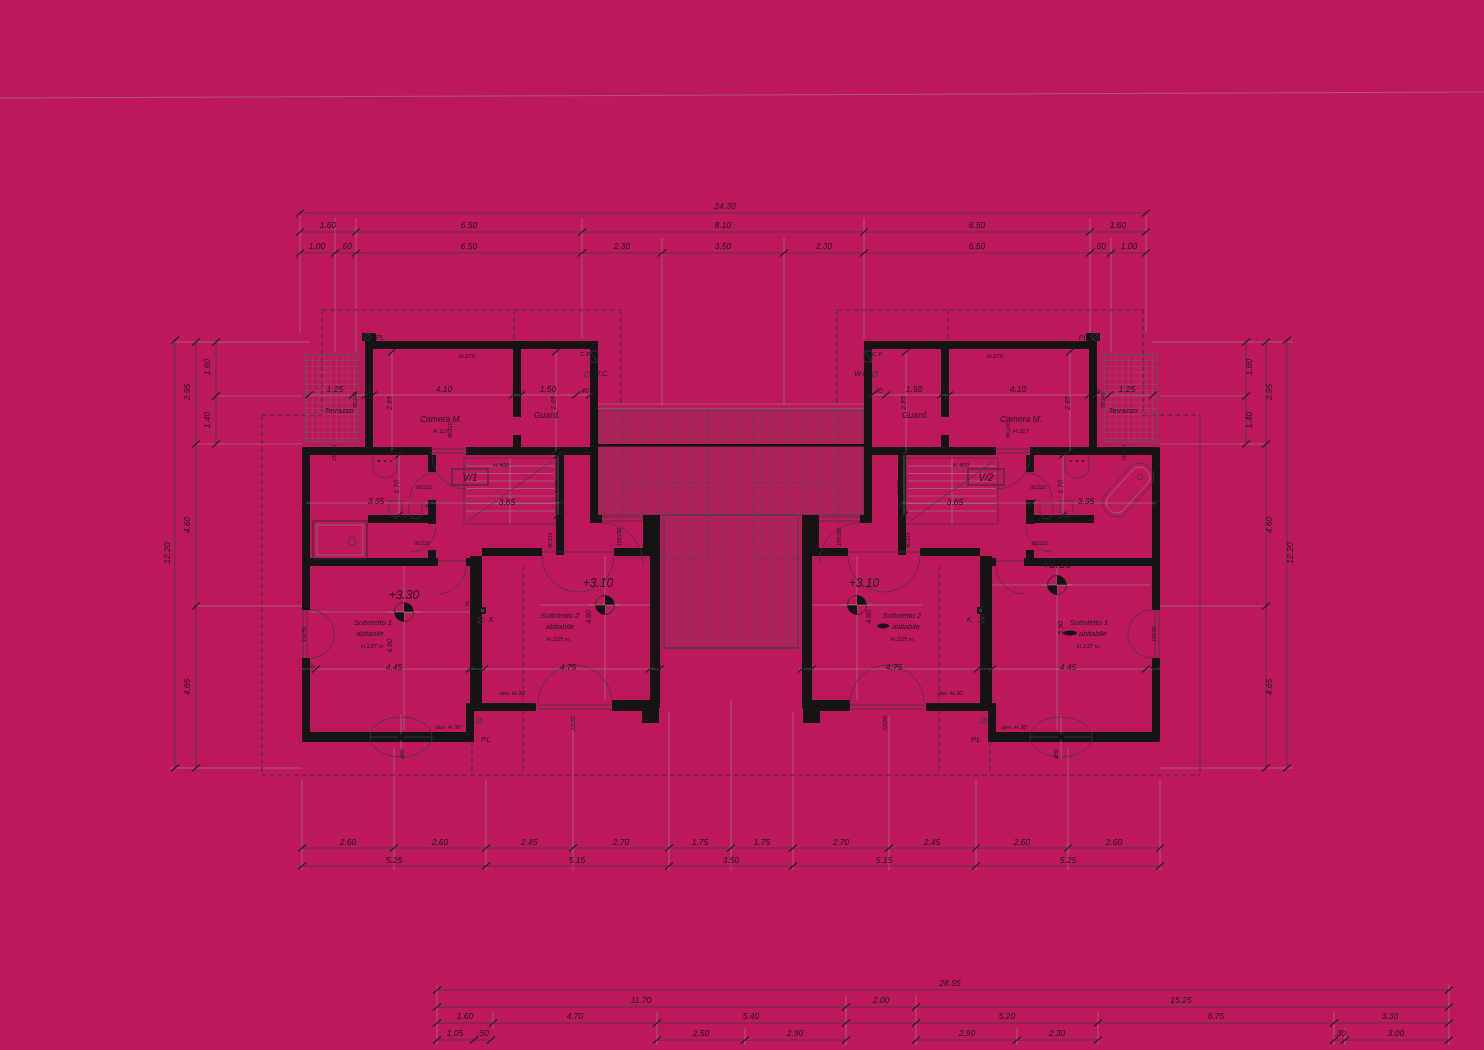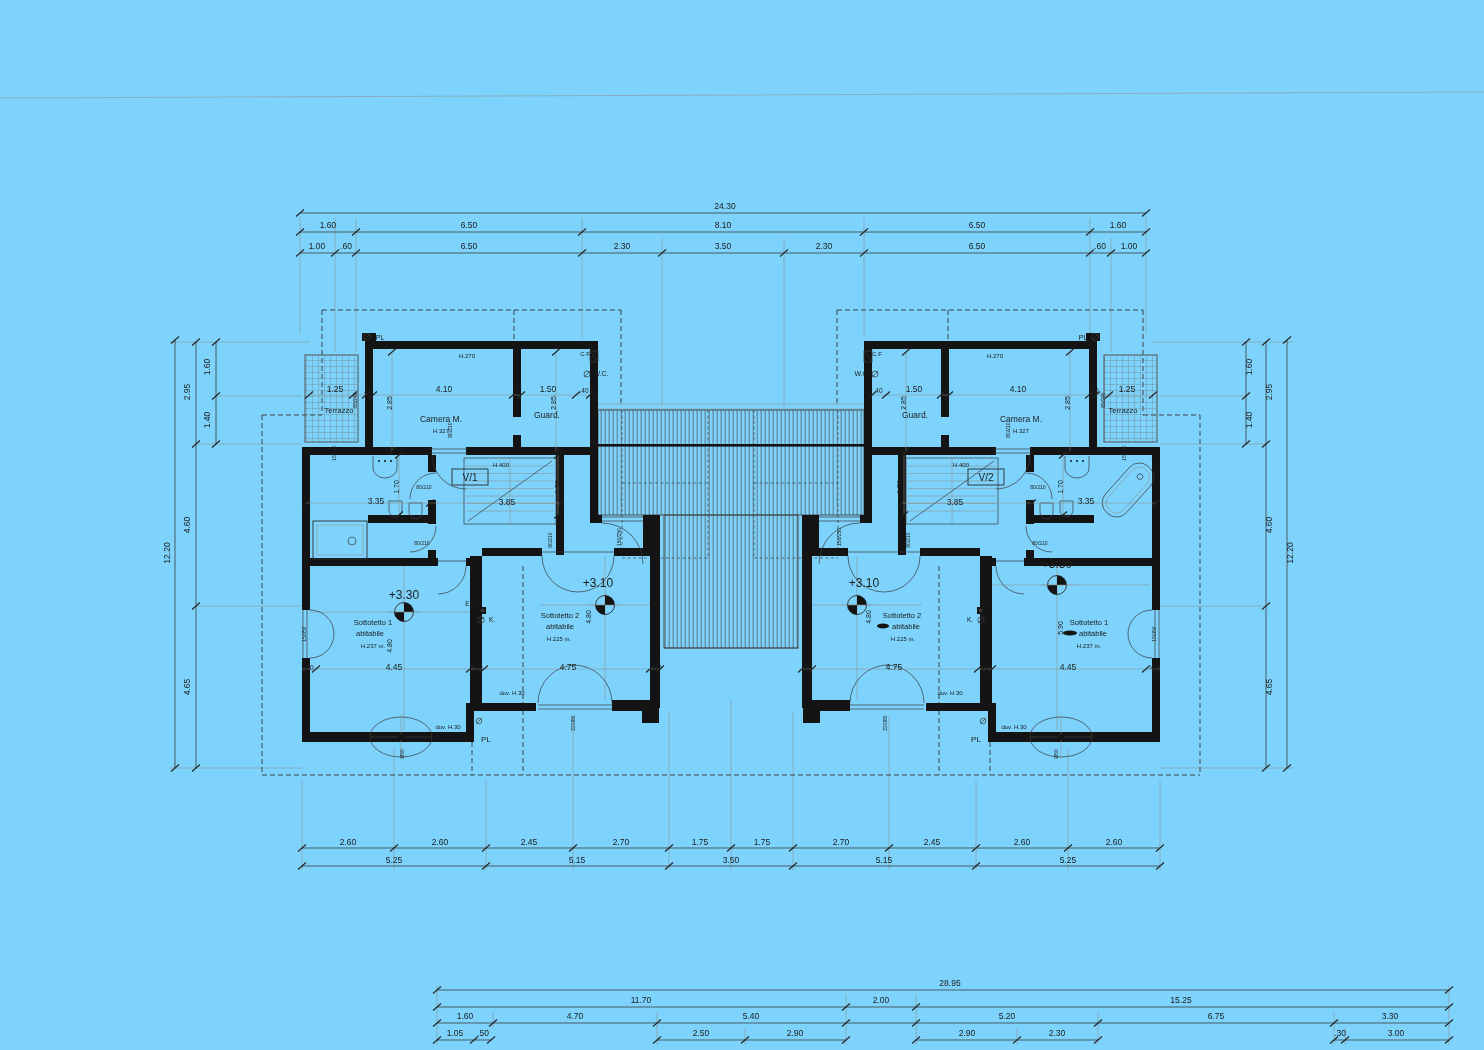--- a/index.html
+++ b/index.html
@@ -1,17 +1,17 @@
 <!DOCTYPE html>
 <html><head>
 <meta charset="utf-8">
 <style>
   html,body{margin:0;padding:0;background:#e8e8e6;}
-  #sheet{position:relative;width:1484px;height:1050px;background:#7dd3fc;overflow:hidden;
-         font-family:"Liberation Sans",sans-serif;}
+  #sheet{position:relative;width:1484px;height:1050px;background:#be185d;overflow:hidden;
+         font-family:"Liberation Sans",sans-serif;font-style:italic;}
   svg{position:absolute;left:0;top:0;}
   .c{stroke:#8f8f8b;stroke-width:.55;fill:none}
   .k{stroke:#2a2a2a;stroke-width:.9;fill:none}
   .kt{stroke:#3a3a3a;stroke-width:.7;fill:none}
   .dim{stroke:#3c3c3c;stroke-width:.8;fill:none}
   .tick{stroke:#222;stroke-width:1.1;fill:none}
   .d{stroke:#333;stroke-width:.9;fill:none;stroke-dasharray:5 3}
   .dd{stroke:#444;stroke-width:.7;fill:none;stroke-dasharray:3 2.5}
   .w{fill:#141414;stroke:none}
   .hatch{fill:url(#vl);stroke:#444;stroke-width:.9}

